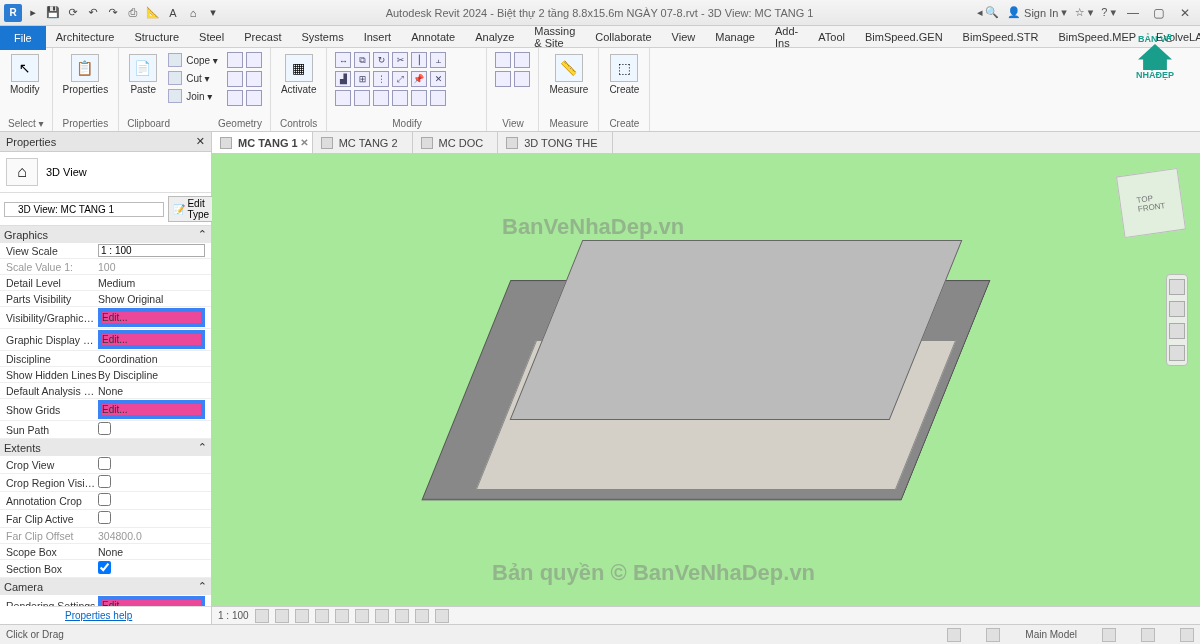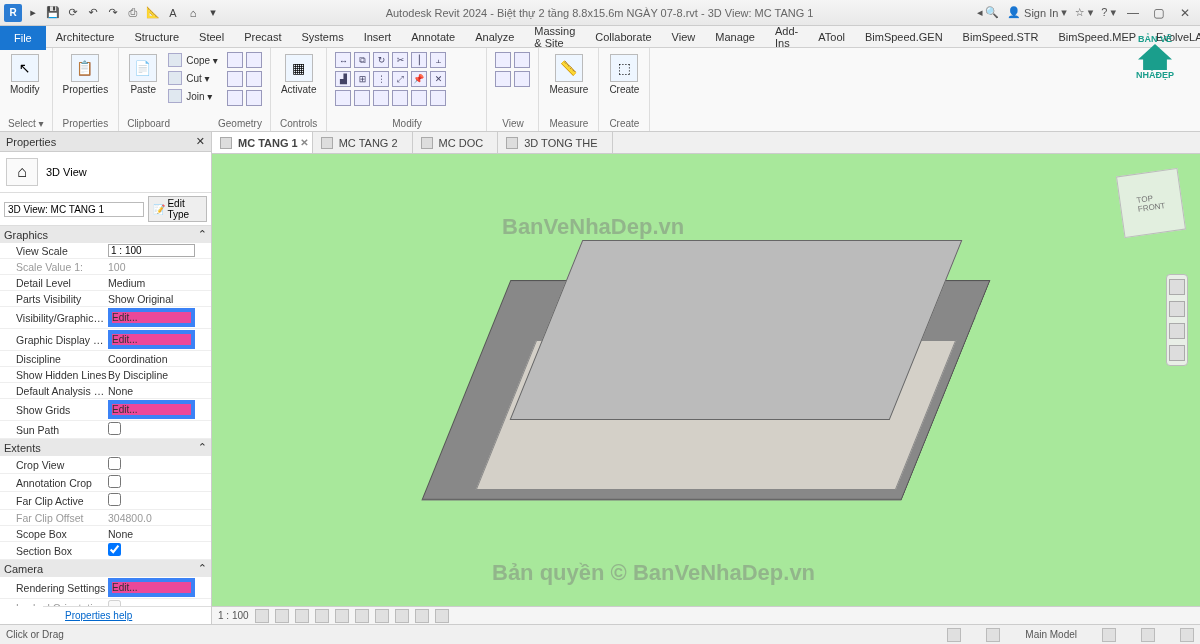--- a/index.html
+++ b/index.html
@@ -36,25 +36,25 @@
 .icon-grid-row .ic-s { width: 16px; height: 16px; background: #eef; border: 1px solid #99b; cursor: pointer; display:flex;align-items:center;justify-content:center;font-size:9px;color:#446;}
 
 
 .workspace { display: flex; height: calc(644px - 26px - 22px - 84px - 20px); }
 .props { width: 212px; background: #fff; border-right: 1px solid #ccc; display: flex; flex-direction: column; font-size: 11px; }
 .props-header { background: #e6e6e6; padding: 3px 6px; display: flex; justify-content: space-between; align-items: center; border-bottom: 1px solid #ccc; font-size: 11px; color:#333;}
 .props-header .x { cursor: pointer; }
 .props-type { display: flex; align-items: center; gap: 8px; padding: 6px; border-bottom: 1px solid #ddd; }
 .props-type .ic-home { width: 32px; height: 28px; border: 1px solid #ccc; background: #fafafa; display:flex;align-items:center;justify-content:center;font-size:16px;}
 .props-selector { display: flex; align-items: center; gap: 4px; padding: 3px 4px; border-bottom: 1px solid #ddd; }
-.props-selector input { flex: 1; font-size: 10px; border: 1px solid #bbb; padding: 1px 3px; }
+.props-selector input { flex: 1; font-size: 10px; border: 1px solid #bbb; padding: 1px 13px; }
 .edit-type { background: #eee; border: 1px solid #bbb; font-size: 10px; padding: 1px 4px; cursor: pointer; display:flex;align-items:center;gap:2px;}
 .props-body { flex: 1; overflow-y: auto; }
 .prop-group-hdr { background: #e8e8e8; padding: 2px 4px; font-size: 11px; color: #333; display:flex;justify-content:space-between;align-items:center;}
-.prop-row { display: flex; border-bottom: 1px solid #eee; padding: 1px 16px; font-size: 10.5px; align-items: center; min-height: 16px;}
+.prop-row { display: flex; border-bottom: 1px solid #eee; padding: 1px 6px; font-size: 10.5px; align-items: center; min-height: 16px;}
 .prop-row .k { width: 92px; color: #333; white-space: nowrap; overflow: hidden; text-overflow: ellipsis; }
 .prop-row .v { flex: 1; color: #333; }
 .prop-row .v input[type=text]{width:100%;border:1px solid #aaa;font-size:10px;padding:0 2px;}
 .prop-row .v .edit-btn{width:100%;background:#ec4899;border:4px solid #3b82f6;font-size:10px;text-align:left;cursor:pointer;}
 .prop-row .v input[type=checkbox]{margin:0;}
 .prop-row.dim .k,.prop-row.dim .v{color:#999;}
 .props-help { color: #0066cc; text-decoration: underline; padding: 3px 22px; font-size: 10px; cursor: pointer; border-top:1px solid #ddd;margin-left:43px;}
 
 
 .viewport-wrap { flex: 1; display: flex; flex-direction: column; }
@@ -346,20 +346,24 @@
         </div>
       <div class="prop-group-hdr">
           <span>Extents</span>
           <span>⌃</span>
         </div>
       <div class="prop-row">
           <div class="k">Crop View</div>
           <div class="v"><input type="checkbox" style=""></div>
         </div>
       <div class="prop-row">
+          <div class="k">Crop Region Visible</div>
+          <div class="v"><input type="checkbox" style=""></div>
+        </div>
+      <div class="prop-row">
           <div class="k">Annotation Crop</div>
           <div class="v"><input type="checkbox" style=""></div>
         </div>
       <div class="prop-row">
           <div class="k">Far Clip Active</div>
           <div class="v"><input type="checkbox" style=""></div>
         </div>
       <div class="prop-row dim">
           <div class="k">Far Clip Offset</div>
           <div class="v">304800.0</div>

